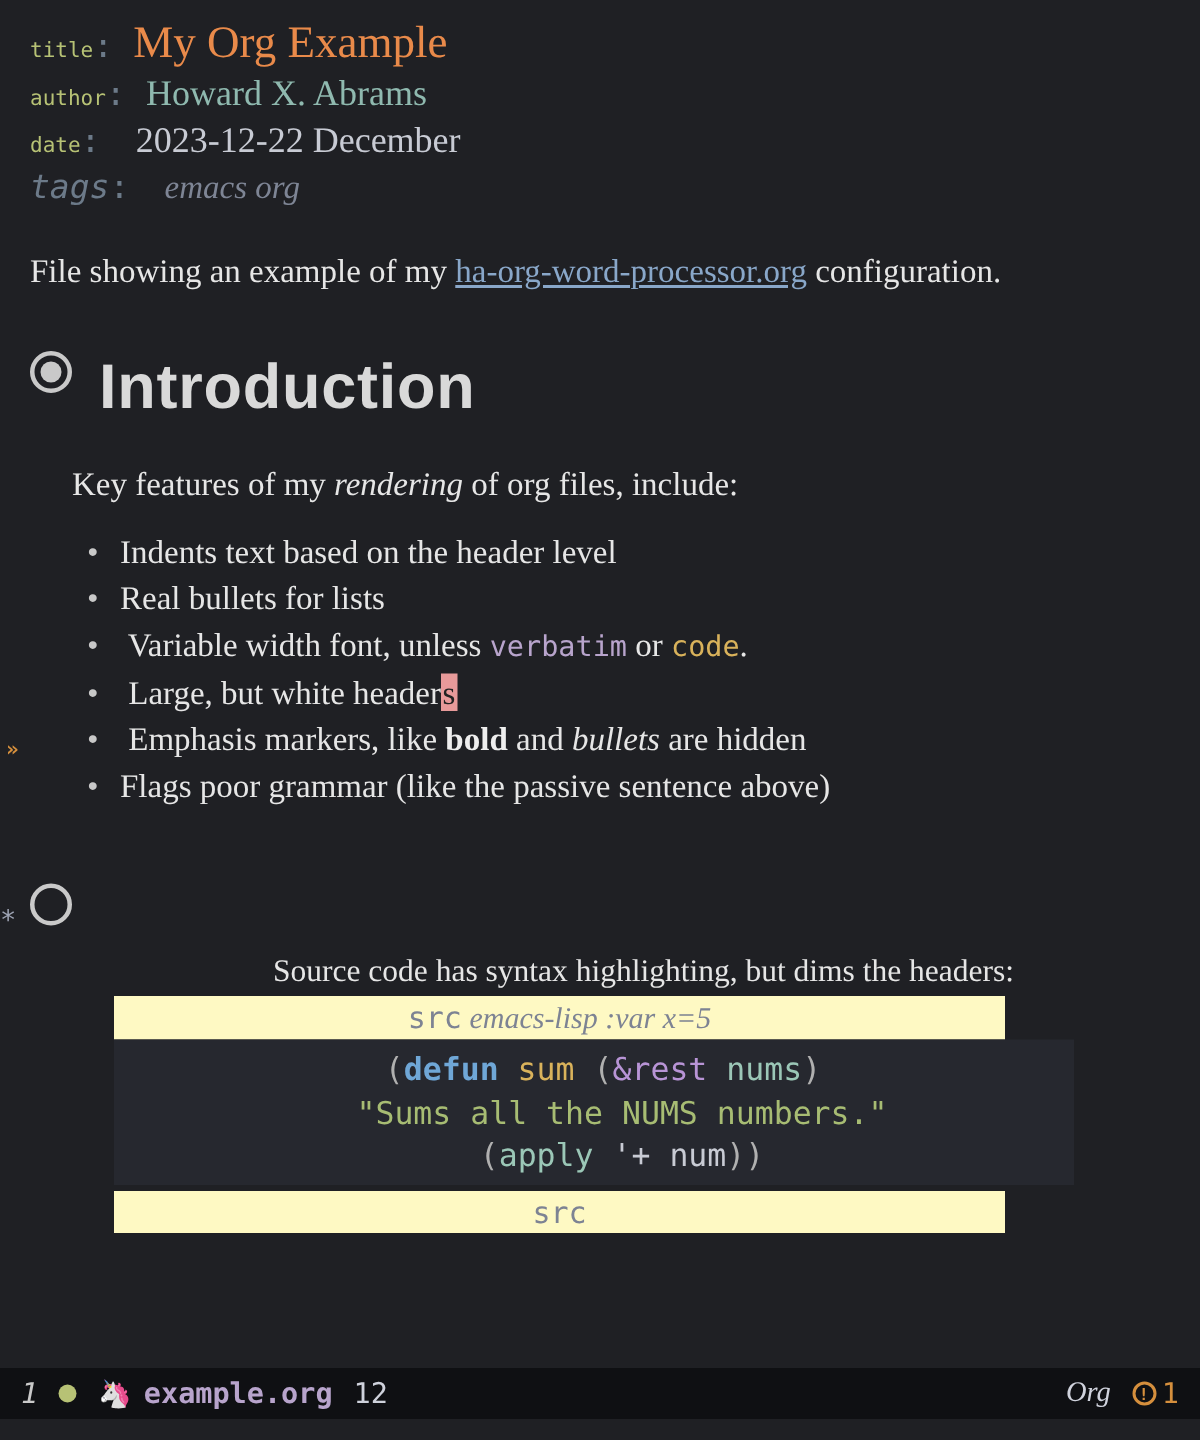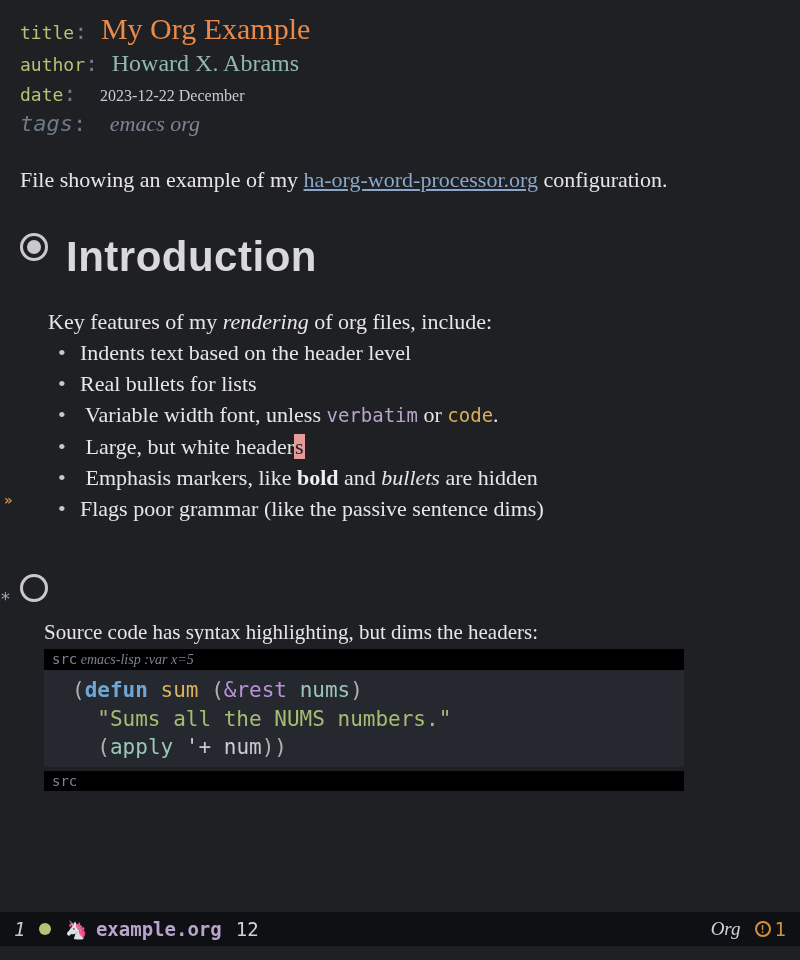--- a/index.html
+++ b/index.html
@@ -13,26 +13,26 @@
   }
   .editor {
     position: relative;
     width: 100%; height: 100%;
     padding: 0 0 0 20px;
   }
   .content { padding-top: 10px; padding-right: 18px; }
 
   
   .fm-line { margin: 2px 0 4px 0; font-size: 22px; }
-  .fm-key { color: #b7c275; font-family: Menlo, Consolas, monospace; font-size: 18px; }
+  .fm-key { color: #b7c275; font-family: Menlo, Consolas, monospace; font-size: 14px; }
   .fm-key-dim { color: #6c7a89; font-style: italic; font-family: Menlo, Consolas, monospace; }
   .fm-sep { color: #6c7a89; font-family: Menlo, Consolas, monospace; }
   .fm-title-val { color: #e98a4a; font-weight: 400; font-size: 30px; padding-left: 8px; }
   .fm-author-val { color: #8fb9af; font-size: 24px; padding-left: 8px; }
-  .fm-date-val { color: #c8cbd4; font-size: 16px; padding-left: 18px; }
+  .fm-date-val { color: #c8cbd4; font-size: 24px; padding-left: 18px; }
   .fm-tags-val { color: #7e8595; font-style: italic; padding-left: 18px; }
 
   .intro-para { margin-top: 30px; font-size: 22px; color: #e6e6e6; }
   a.org-link { color: #89a7c9; text-decoration: underline; }
 
   
   .h1-row { display:flex; align-items:flex-start; gap:18px; margin-top: 40px; }
   .h-bullet {
     width: 28px; height: 28px; border-radius: 50%;
     border: 3px solid #c9c9c9; display:inline-block;
@@ -53,21 +53,21 @@
     position:absolute; left:-20px; top:14px;
     color:#9da3b3; font-family: Menlo, monospace; font-size:18px;
   }
   .h2-row { display:flex; align-items:center; gap:16px; }
 
   
   .body-indent { margin-left: 28px; margin-top: 28px; }
   .keyfeat { font-size:22px; color:#e6e6e6; }
   .ital { font-style: italic; }
   ul.features {
-    list-style:none; margin-top:2px; margin-left:14px;
+    list-style:none; margin-top:16px; margin-left:14px;
     font-size:22px; color:#e6e6e6;
   }
   ul.features li { line-height:1.42; }
   ul.features li::before{
     content:"•"; color:#c8c8c8; display:inline-block;
     width: 22px; margin-left:-4px;
   }
   .verbatim { font-family: Menlo, Consolas, monospace; color:#b8a4cc; font-size:19px; }
   .codeword { font-family: Menlo, Consolas, monospace; color:#d9b25b; font-size:19px; }
   .bold { font-weight:700; color:#eee; }
@@ -75,27 +75,27 @@
     background:#e79a9a; color:#222; padding:0 1px;
   }
 
   
   .fringe-marker{
     position:absolute; left:4px; top:492px;
     color:#d58f3d; font-family: Menlo, monospace; font-size:14px; font-weight:700;
   }
 
   
-  .code-section-indent{ margin-left:24px; margin-top:18px; }
+  .code-section-indent{ margin-left:56px; margin-top:18px;text-align:center; }
   .src-intro { font-size:21px; color:#e6e6e6; }
   .src-header, .src-footer {
     font-family: Menlo, Consolas, monospace;
-    color:#7d8393; background:#000000;
-    font-size:14px; padding:2px 8px; margin-top:4px;
-    width: 640px;
+    color:#7d8393; background:#fef9c3;
+    font-size:20px; padding:2px 8px; margin-top:4px;
+    width: 594px;
   }
   .src-header .srcital{ font-style:italic; font-family: Georgia, serif; }
   .src-body{
     font-family: Menlo, Consolas, monospace;
     background:#26282f; color:#c8cbd4;
     font-size:21px; padding:6px 16px 6px 28px;
     width:640px; line-height:1.35; white-space:pre;
   }
   .tok-paren{ color:#b0b0b0; }
   .tok-kw{ color:#6fa7d7; font-weight:600; }
@@ -173,21 +173,21 @@
         <li><span>Real bullets for lists</span></li>
         <li>
           <span>Variable width font, unless </span><span class="verbatim">verbatim</span><span> or </span><span class="codeword">code</span><span>.</span>
         </li>
         <li>
           <span>Large, but white header</span><span class="cursor-mark">s</span>
         </li>
         <li>
           <span>Emphasis markers, like </span><span class="bold">bold</span><span> and </span><span class="ital">bullets </span><span>are hidden</span>
         </li>
-        <li><span>Flags poor grammar (like the passive sentence dims)</span></li>
+        <li><span>Flags poor grammar (like the passive sentence above)</span></li>
       </ul>
     </div>
 
     <div class="h2-row-wrap">
       <span class="h2-star">*</span>
       <div class="h2-row">
         <span class="h-bullet hollow"></span>
       </div>
     </div>
 

